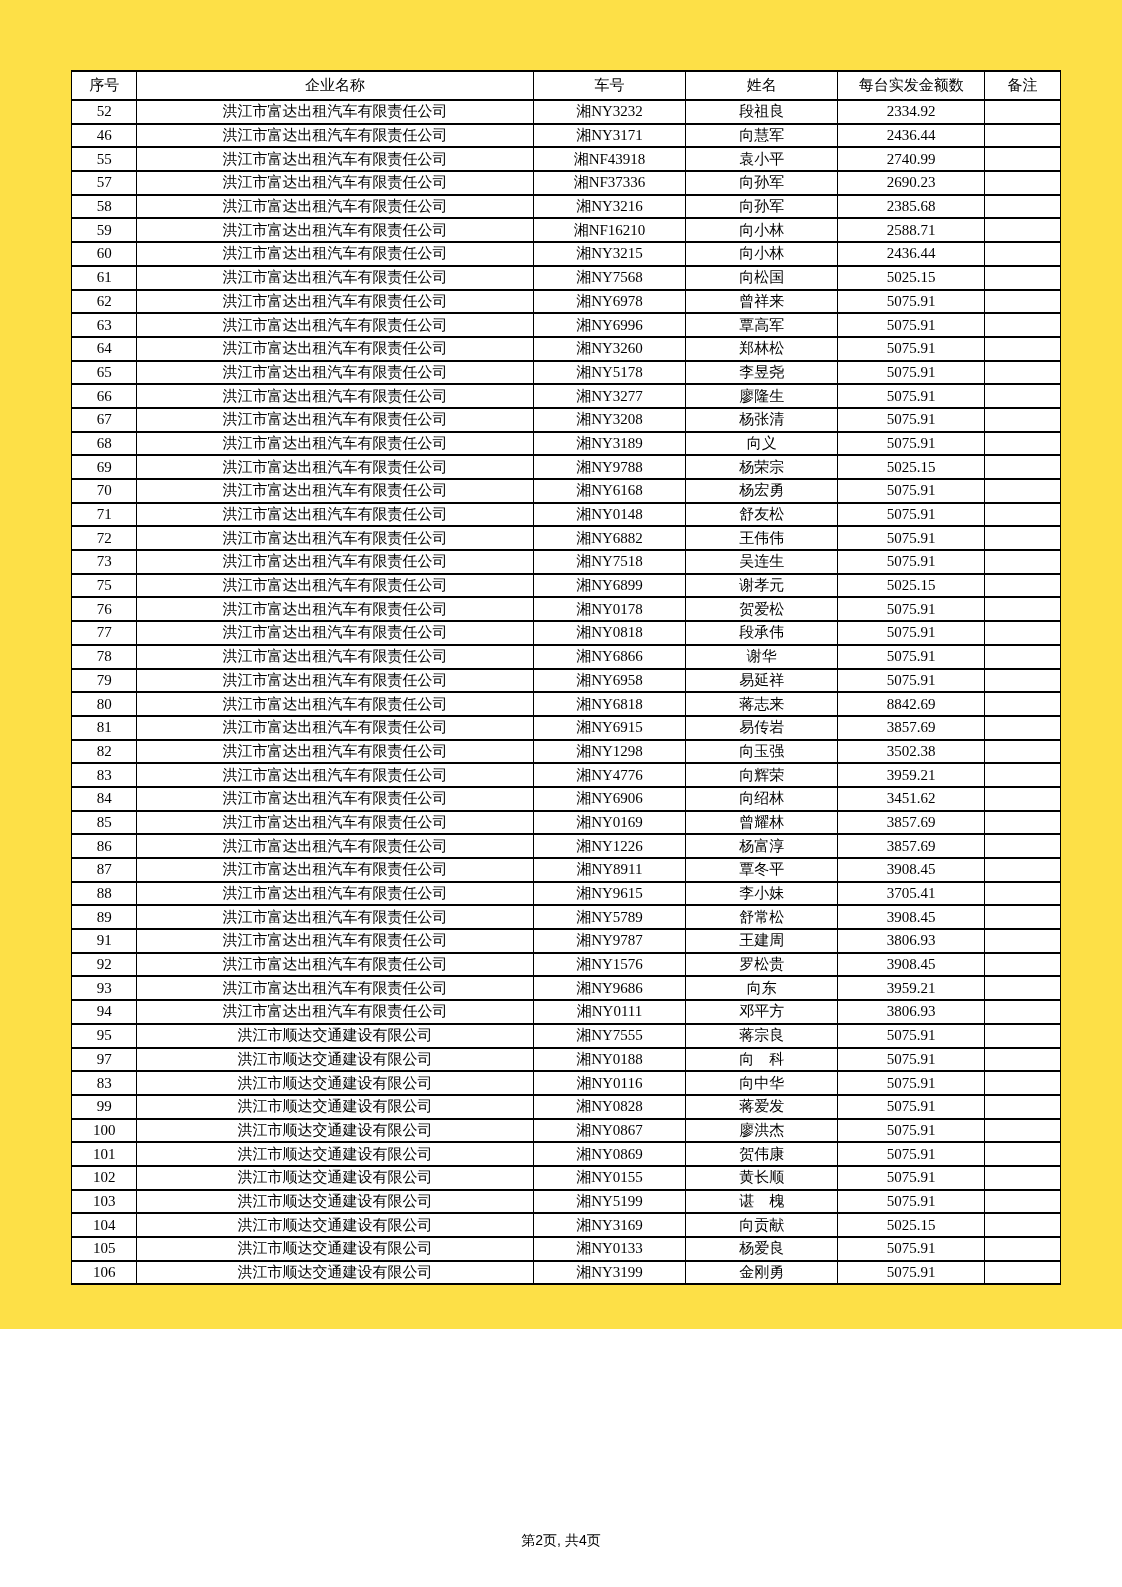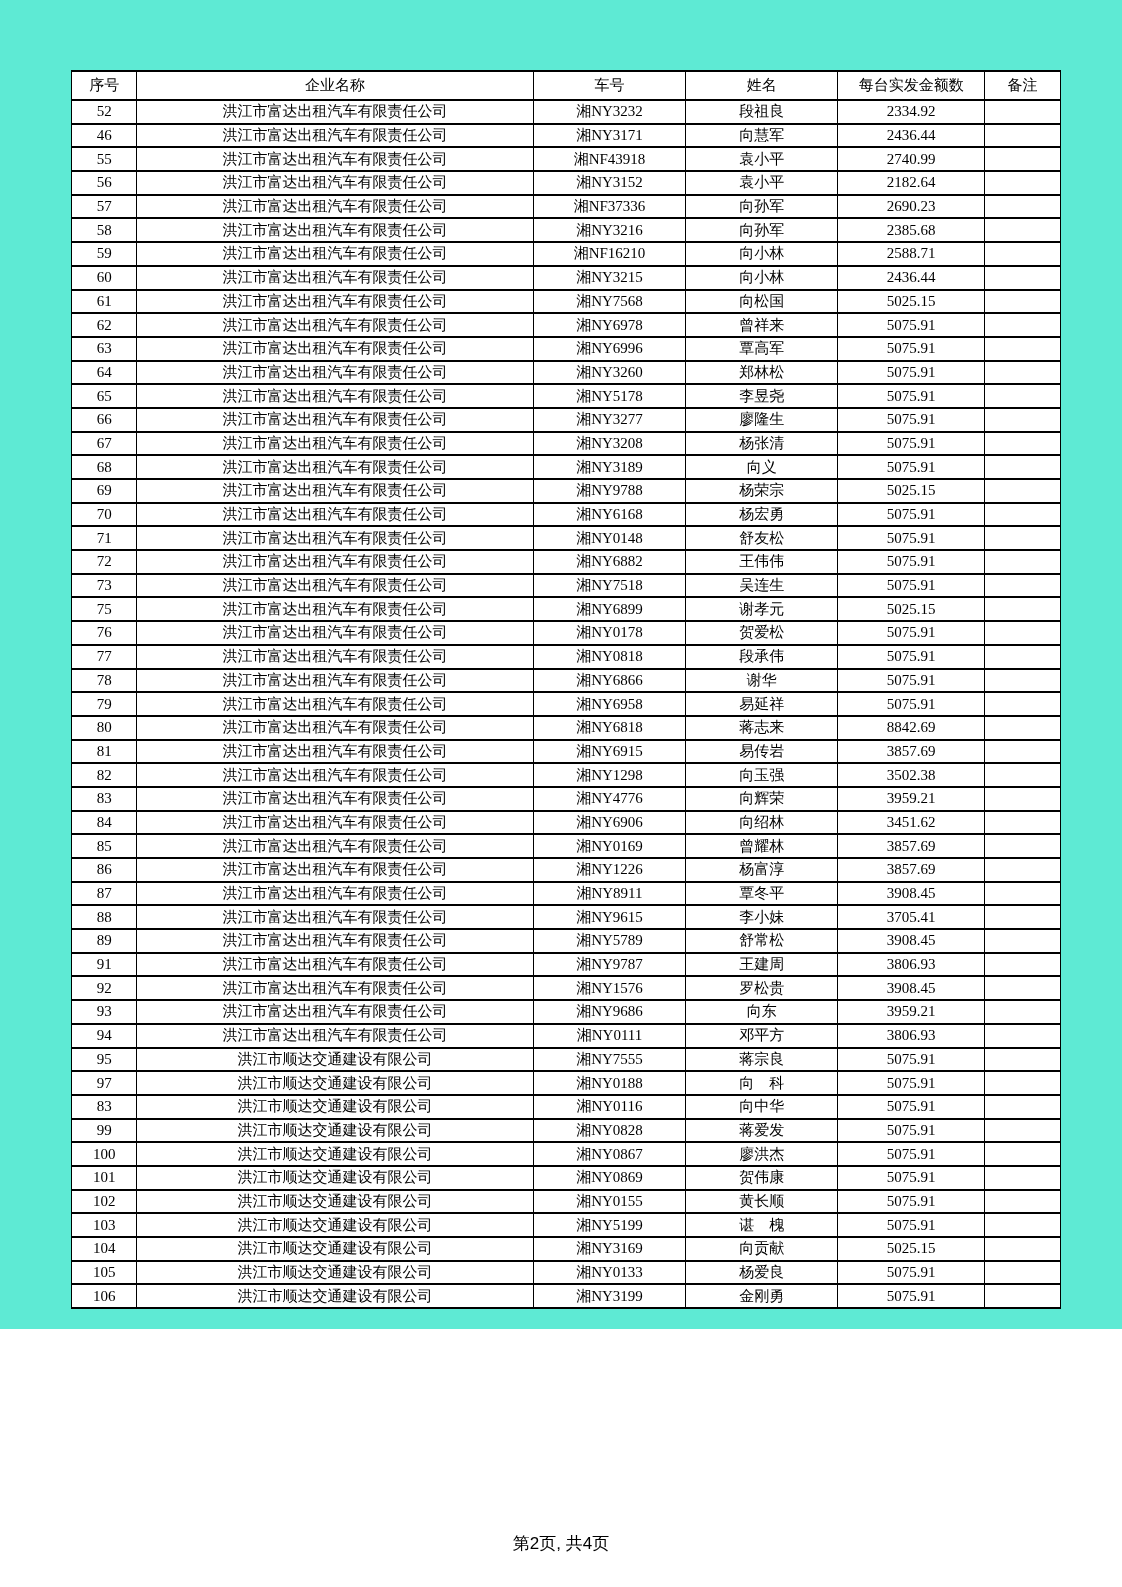--- a/index.html
+++ b/index.html
@@ -12,21 +12,21 @@
     width: 1122px;
     height: 1587px;
     font-family: "Liberation Serif", "DejaVu Serif", serif;
     color: #000000;
   }
   .sheet {
     position: absolute;
     left: 0; top: 0;
     width: 1122px;
     height: 1329px;
-    background: #5eead4;
+    background: #fde047;
   }
   table.payment-table {
     position: absolute;
     left: 71px;
     top: 70px;
     width: 990px;
     border-collapse: collapse;
     table-layout: fixed;
     background: #ffffff;
   }
@@ -56,21 +56,21 @@
   table.payment-table col.c-name   { width: 15.4%; }
   table.payment-table col.c-amount { width: 14.8%; }
   table.payment-table col.c-remark { width: 7.7%; }
   .page-footer {
     position: absolute;
     left: 0;
     top: 1532px;
     width: 100%;
     text-align: center;
     font-family: "Liberation Sans", "DejaVu Sans", sans-serif;
-    font-size: 17px;
+    font-size: 14px;
     color: #000000;
   }
 </style>
 </head>
 <body>
 
 <div class="sheet">
   <table class="payment-table">
     <colgroup>
       <col class="c-seq">
@@ -109,28 +109,20 @@
         </tr>
         <tr>
           <td>55</td>
           <td>洪江市富达出租汽车有限责任公司</td>
           <td>湘NF43918</td>
           <td>袁小平</td>
           <td>2740.99</td>
           <td></td>
         </tr>
         <tr>
-          <td>56</td>
-          <td>洪江市富达出租汽车有限责任公司</td>
-          <td>湘NY3152</td>
-          <td>袁小平</td>
-          <td>2182.64</td>
-          <td></td>
-        </tr>
-        <tr>
           <td>57</td>
           <td>洪江市富达出租汽车有限责任公司</td>
           <td>湘NF37336</td>
           <td>向孙军</td>
           <td>2690.23</td>
           <td></td>
         </tr>
         <tr>
           <td>58</td>
           <td>洪江市富达出租汽车有限责任公司</td>

